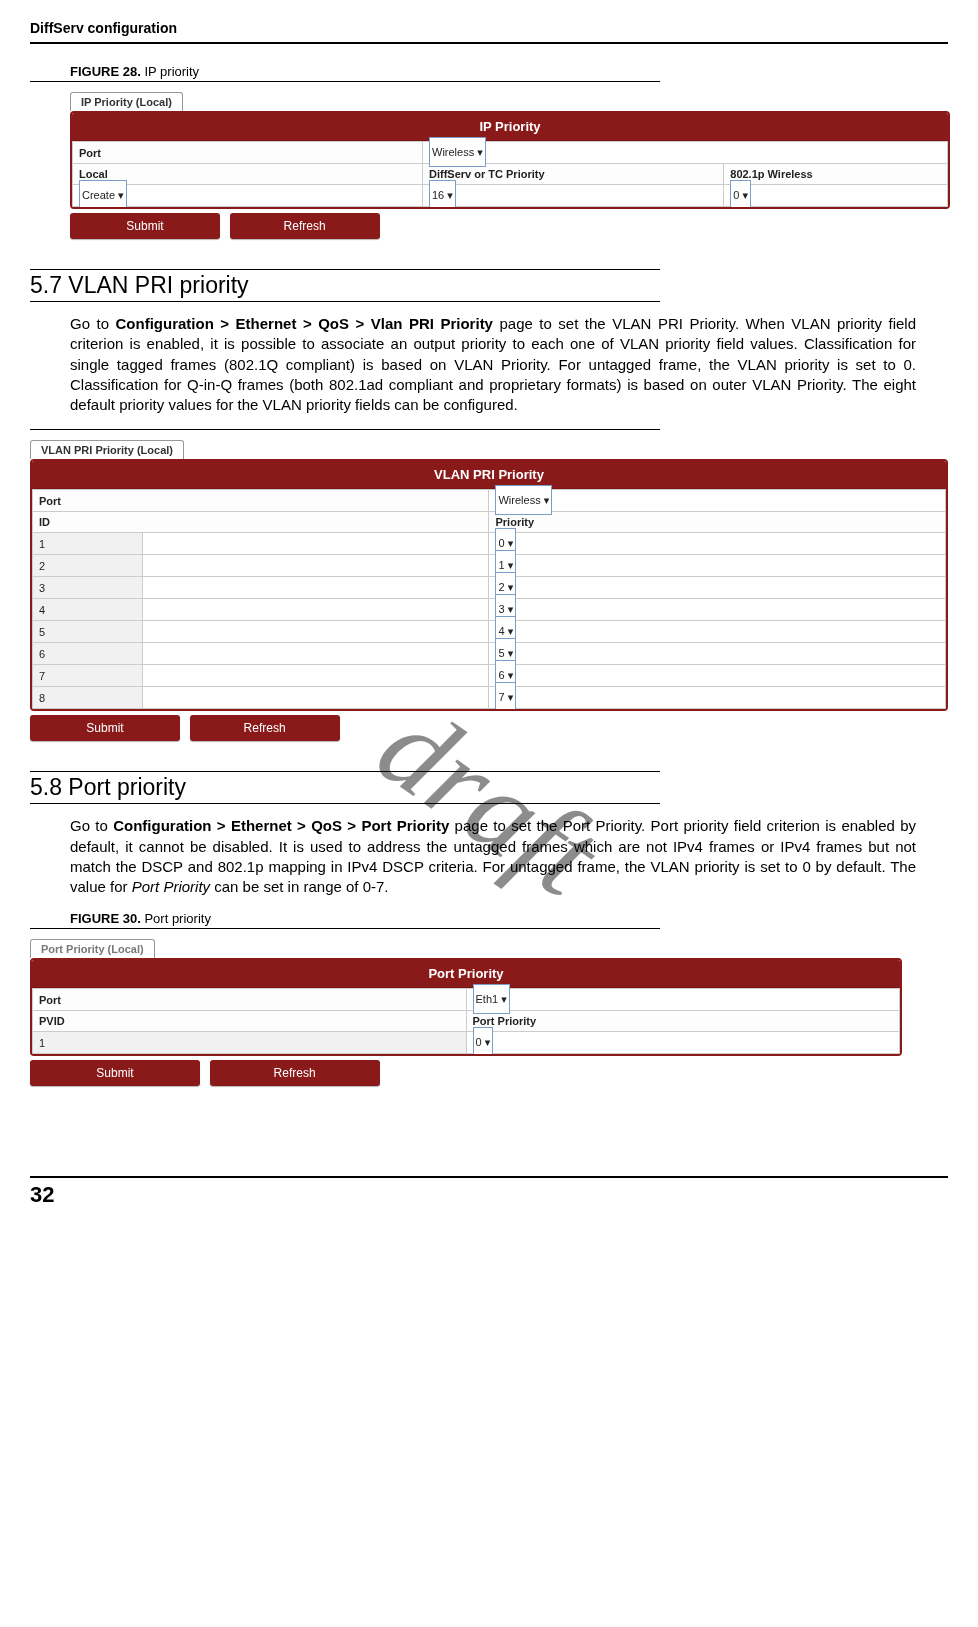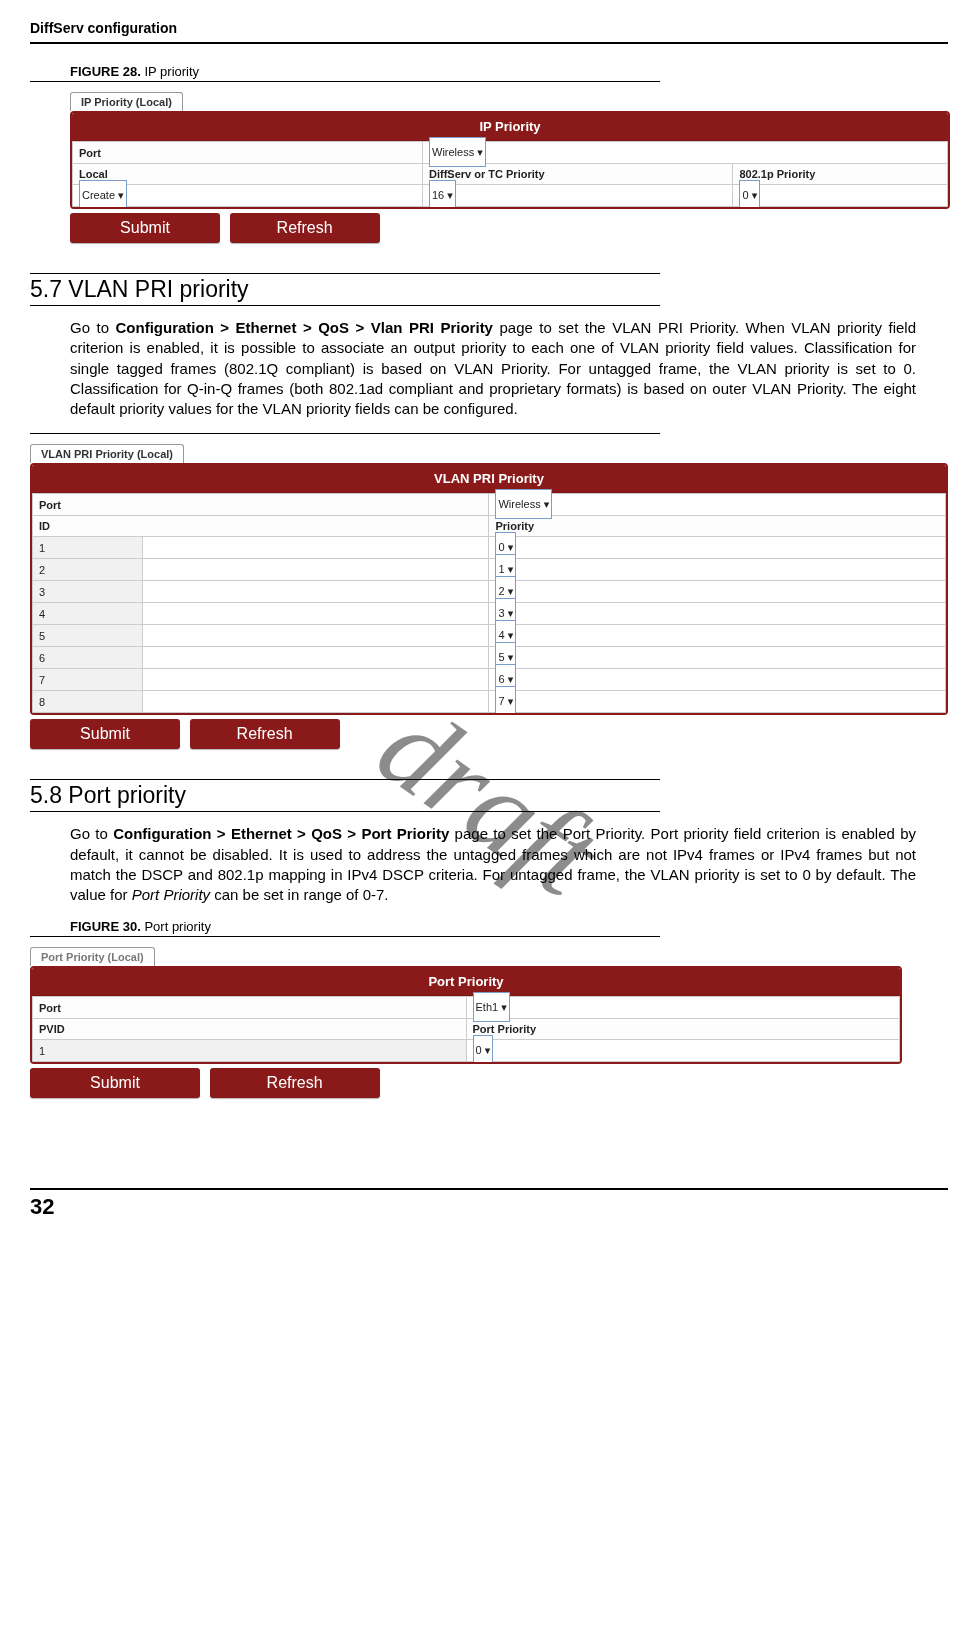--- a/index.html
+++ b/index.html
@@ -122,21 +122,21 @@
     color: #222;
     padding: 8px 2px;
   }
   .btn-row {
     margin-top: 4px;
   }
   .ui-btn {
     display: inline-block;
     background: #8a1a1a;
     color: #fff;
-    font-size: 16px;
+    font-size: 12px;
     text-align: center;
     padding: 6px 0;
     width: 150px;
     border-radius: 3px;
     margin-right: 6px;
     box-shadow: 0 1px 1px rgba(0,0,0,0.3);
   }
   .ui-btn.alt {
     background: #8a1a1a;
   }
@@ -189,21 +189,21 @@
           <td colspan="2">
             <span class="select-box">
               <span>Wireless</span>
               <span>▾</span>
             </span>
           </td>
         </tr>
         <tr>
           <th>Local</th>
           <th>DiffServ or TC Priority</th>
-          <th>802.1p Priority</th>
+          <th>802.1p Wireless</th>
         </tr>
         <tr>
           <td>
             <span class="select-box">
               <span>Create</span>
               <span>▾</span>
             </span>
           </td>
           <td>
             <span class="select-box">

